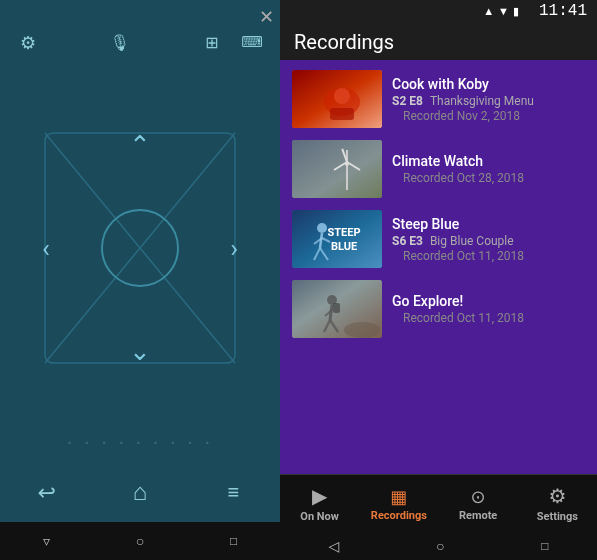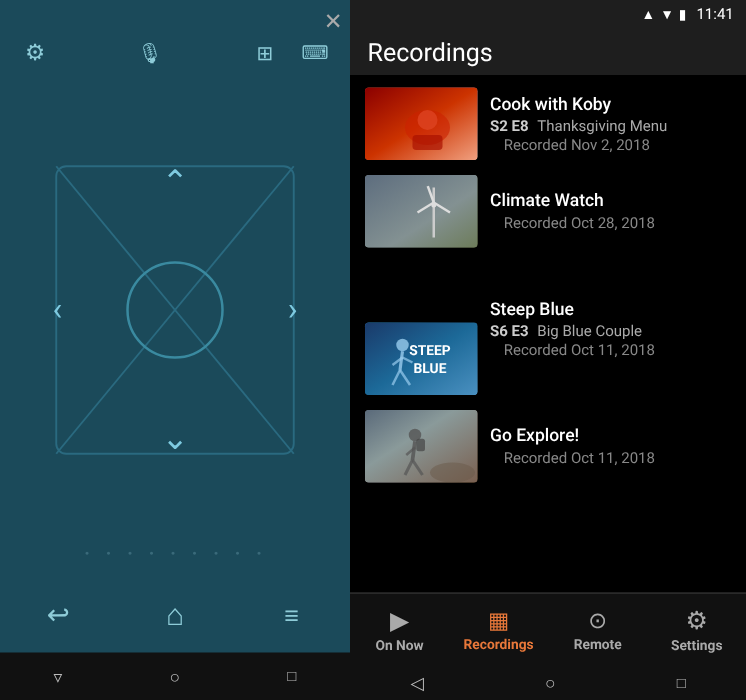--- a/index.html
+++ b/index.html
@@ -149,21 +149,21 @@
 
     .right-header h1 {
       color: #ffffff;
       font-size: 20px;
       font-weight: 400;
     }
 
     .recordings-list {
       flex: 1;
       overflow-y: auto;
-      background: #000000;
+      background: #4c1d95;
       padding: 4px 0;
     }
 
     .recording-item {
       display: flex;
       align-items: center;
       padding: 6px 12px;
       gap: 10px;
       cursor: pointer;
     }
@@ -187,21 +187,20 @@
     }
 
     .thumb-climate {
       background: linear-gradient(135deg, #7f8c8d 0%, #95a5a6 50%, #8a9a6a 100%);
     }
 
     .thumb-steep {
       background: linear-gradient(135deg, #2980b9 0%, #1a5276 60%, #5dade2 100%);
       text-align: center;
       flex-direction: column;
-      margin-top: 48px;
     }
 
     .thumb-explore {
       background: linear-gradient(135deg, #6c7a89 0%, #a0a0a0 50%, #8a6a4a 100%);
     }
 
     .recording-info {
       flex: 1;
     }
 
@@ -359,21 +358,21 @@
   </div>
 </div>
 
 <div class="right-panel">
 
   <div class="right-status-bar">
     <div class="status-icons">
       <span>▲</span>
       <span>▼</span>
       <span>▮</span>
-      <span style="margin-left:4px; font-size:12px;">11:41</span>
+      <span style="margin-left:16px; font-size:16px;font-family:Liberation Mono, monospace;">11:41</span>
     </div>
   </div>
 
   <div class="right-header">
     <h1>Recordings</h1>
   </div>
 
   <div class="recordings-list">
 
     <div class="recording-item">

